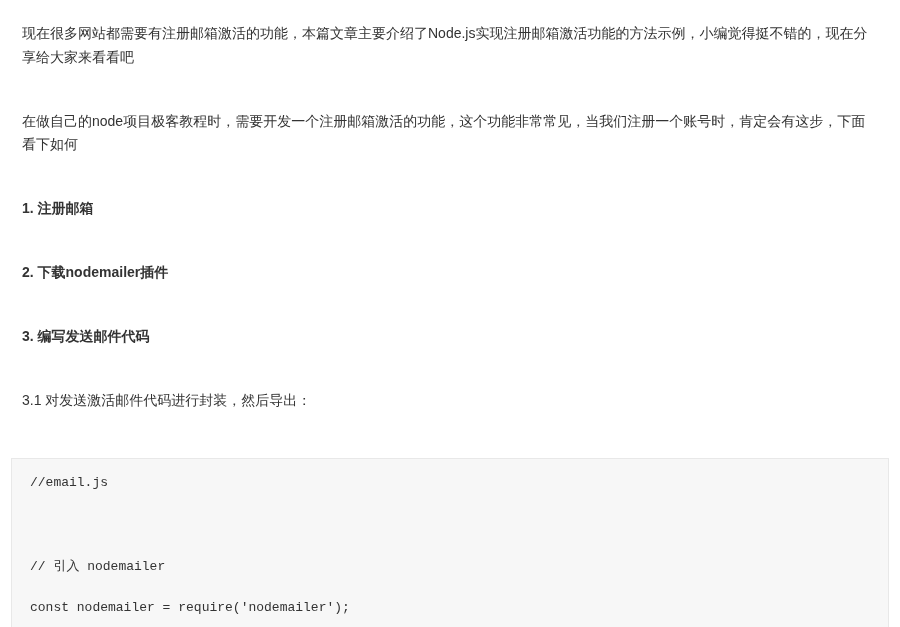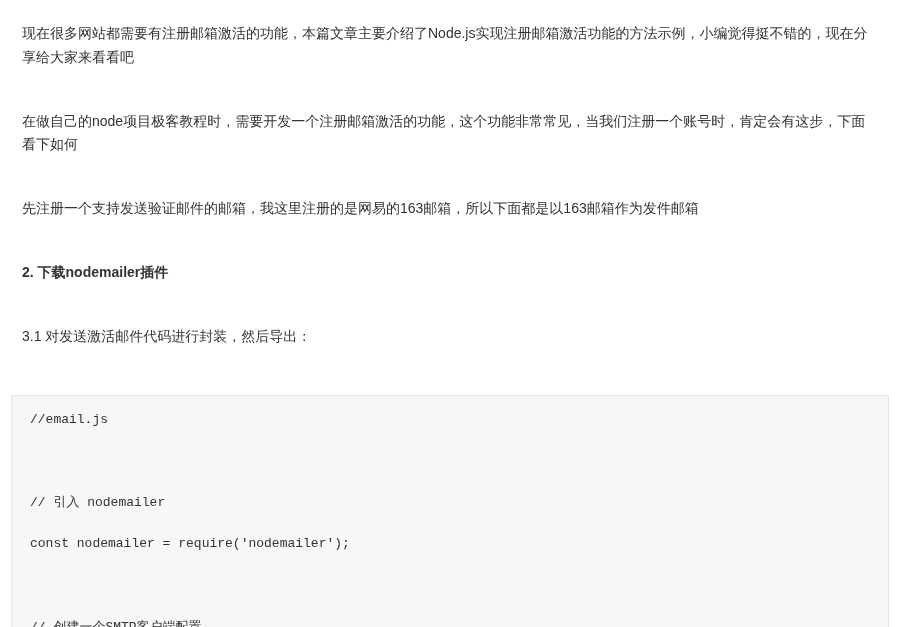--- a/index.html
+++ b/index.html
@@ -46,27 +46,28 @@
   </style>
 </head>
 <body>
 
 <div class="content">
 
   <p class="paragraph">现在很多网站都需要有注册邮箱激活的功能，本篇文章主要介绍了Node.js实现注册邮箱激活功能的方法示例，小编觉得挺不错的，现在分享给大家来看看吧</p>
 
   <p class="paragraph">在做自己的node项目极客教程时，需要开发一个注册邮箱激活的功能，这个功能非常常见，当我们注册一个账号时，肯定会有这步，下面看下如何</p>
 
+  <p class="heading">1. 注册邮箱</p>
 
-  <p class="paragraph">先注册一个支持发送验证邮件的邮箱，我这里注册的是网易的163邮箱，所以下面都是以163邮箱作为发件邮箱</p>
 
 
   <p class="heading">2. 下载nodemailer插件</p>
 
 
+  <p class="heading">3. 编写发送邮件代码</p>
 
   <p class="sub-heading">3.1 对发送激活邮件代码进行封装，然后导出：</p>
 
   <div class="code-block">//email.js
 
 
 
 // 引入 nodemailer
 
 const nodemailer = require('nodemailer');

